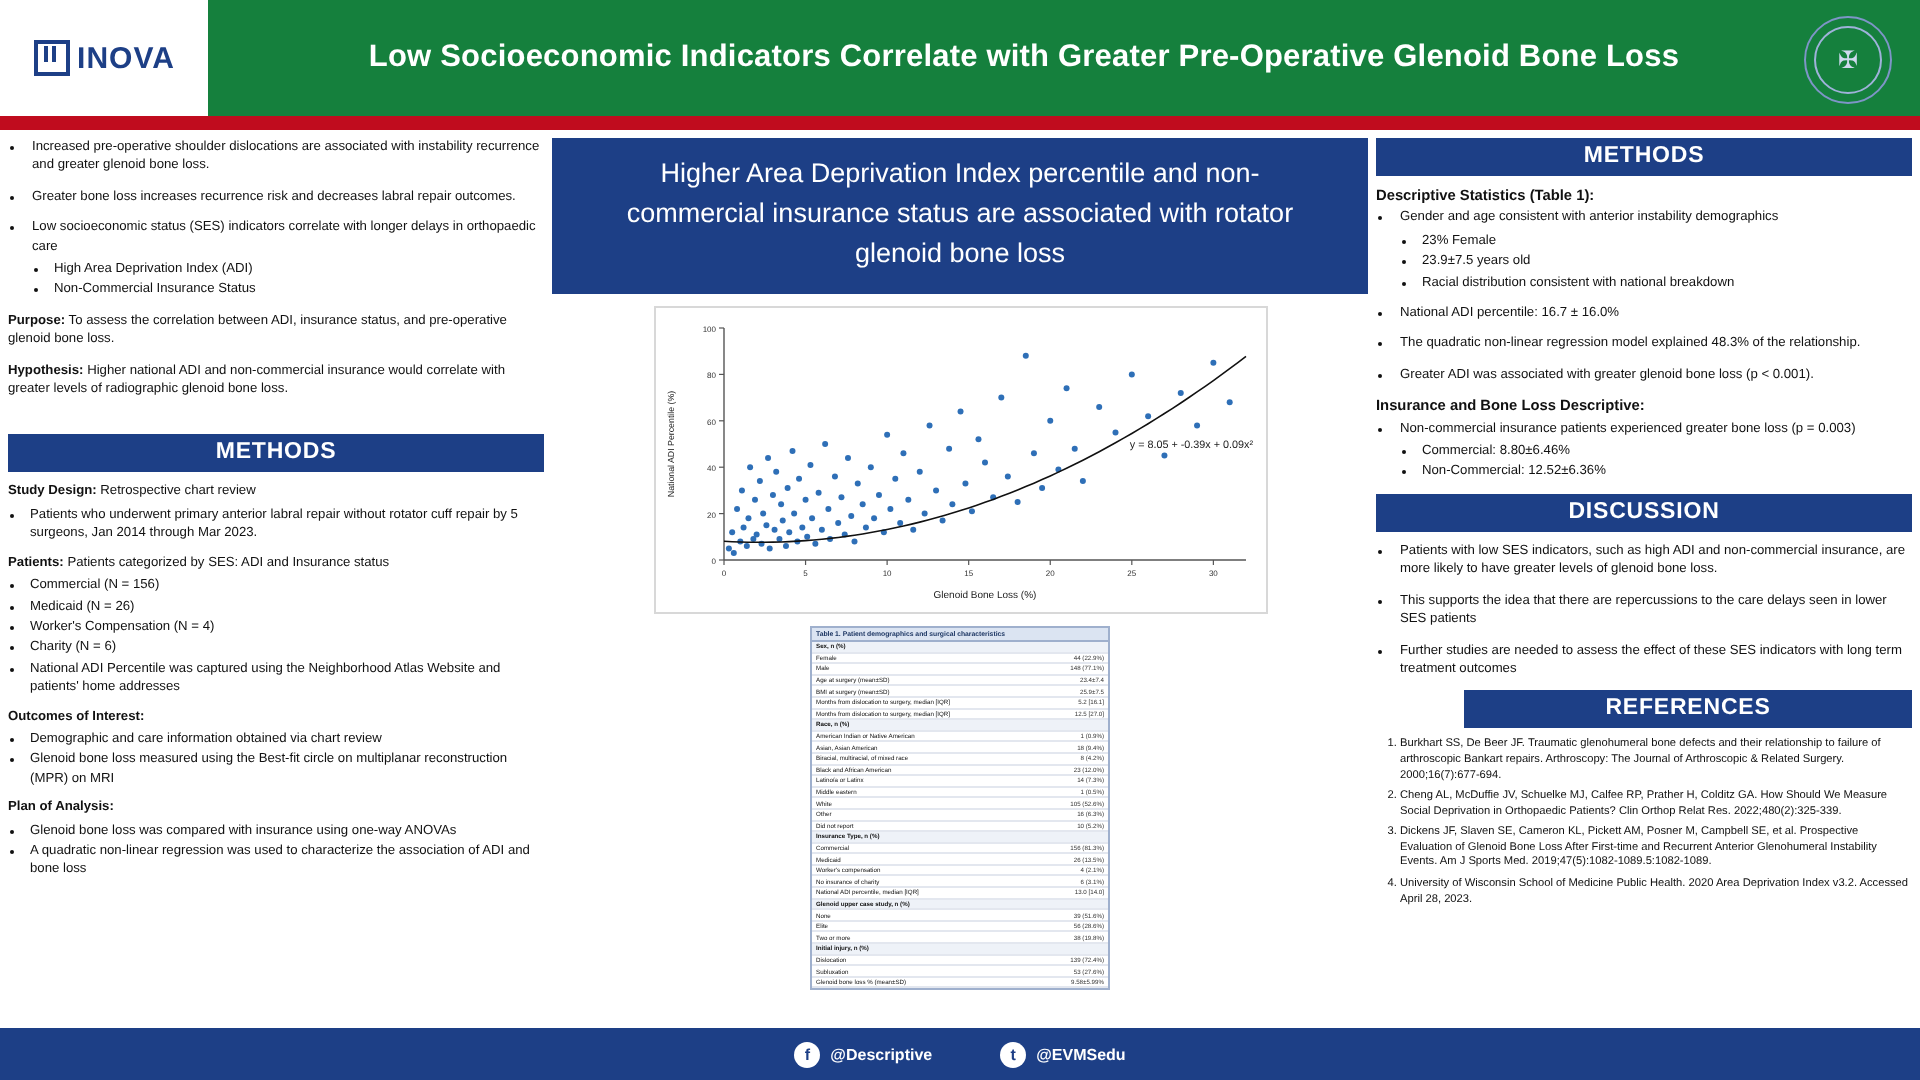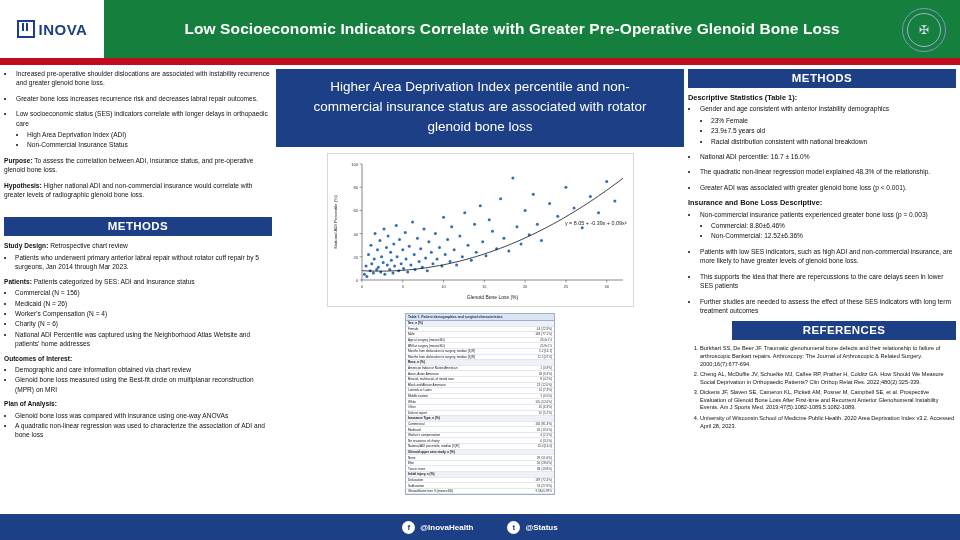--- a/index.html
+++ b/index.html
@@ -477,39 +477,40 @@
       <li>
         <span>Non-commercial insurance patients experienced greater bone loss (p = 0.003)</span>
         <ul class="sub">
           <li>Commercial: 8.80±6.46%</li>
           <li>Non-Commercial: 12.52±6.36%</li>
         </ul>
       </li>
     </ul>
   </div>
 
+  <div class="secbar" style="margin-top:6px;">DISCUSSION</div>
   <div class="body-text">
     <ul class="bul">
       <li>Patients with low SES indicators, such as high ADI and non-commercial insurance, are more likely to have greater levels of glenoid bone loss.</li>
       <li>This supports the idea that there are repercussions to the care delays seen in lower SES patients</li>
       <li>Further studies are needed to assess the effect of these SES indicators with long term treatment outcomes</li>
     </ul>
   </div>
 
   <div class="secbar" style="margin-top:6px;margin-left:44px;">REFERENCES</div>
   <ol class="ref-list">
     <li>Burkhart SS, De Beer JF. Traumatic glenohumeral bone defects and their relationship to failure of arthroscopic Bankart repairs. Arthroscopy: The Journal of Arthroscopic &amp; Related Surgery. 2000;16(7):677-694.</li>
     <li>Cheng AL, McDuffie JV, Schuelke MJ, Calfee RP, Prather H, Colditz GA. How Should We Measure Social Deprivation in Orthopaedic Patients? Clin Orthop Relat Res. 2022;480(2):325-339.</li>
     <li>Dickens JF, Slaven SE, Cameron KL, Pickett AM, Posner M, Campbell SE, et al. Prospective Evaluation of Glenoid Bone Loss After First-time and Recurrent Anterior Glenohumeral Instability Events. Am J Sports Med. 2019;47(5):1082-1089.5:1082-1089.</li>
     <li>University of Wisconsin School of Medicine Public Health. 2020 Area Deprivation Index v3.2. Accessed April 28, 2023.</li>
   </ol>
 </div>
 
 <div class="footer">
   <div class="social">
     <span class="circ">f</span>
-    <span>@InovaHealth</span>
+    <span>@Descriptive</span>
   </div>
   <div class="social">
     <span class="circ">t</span>
-    <span>@Status</span>
+    <span>@EVMSedu</span>
   </div>
 </div>
 
 </body></html>

